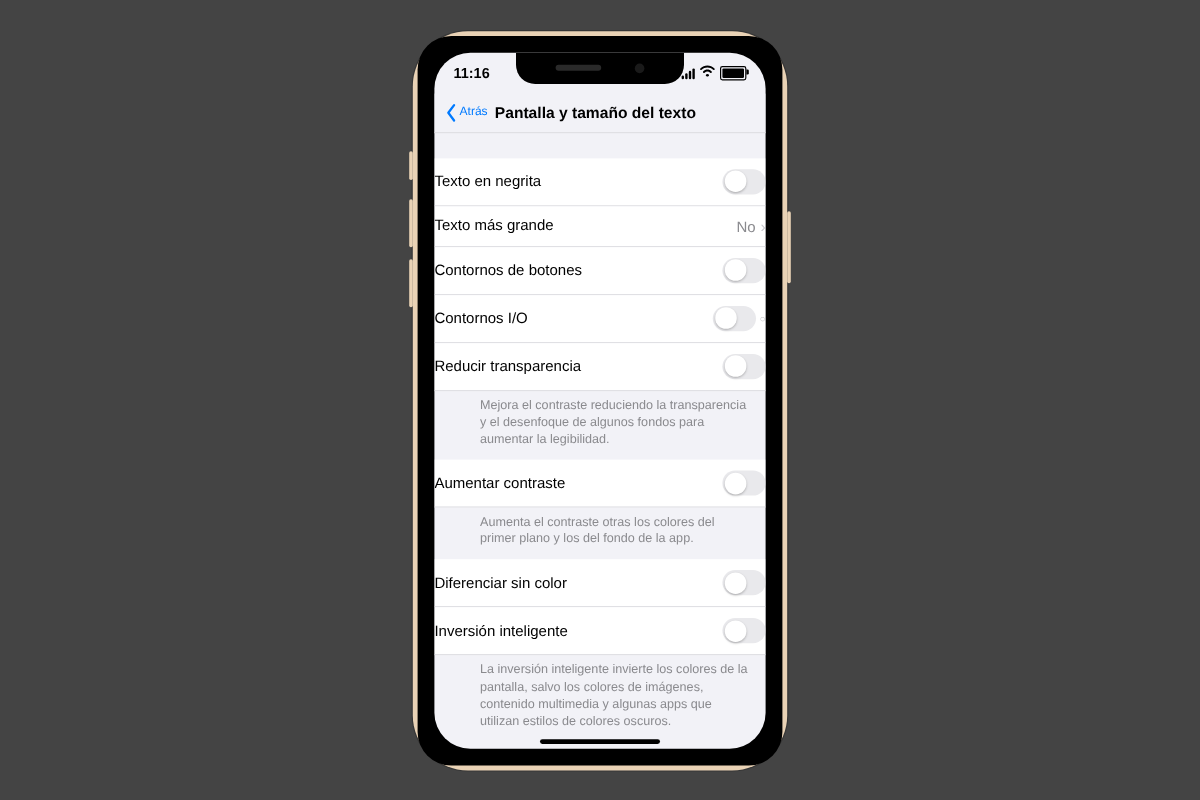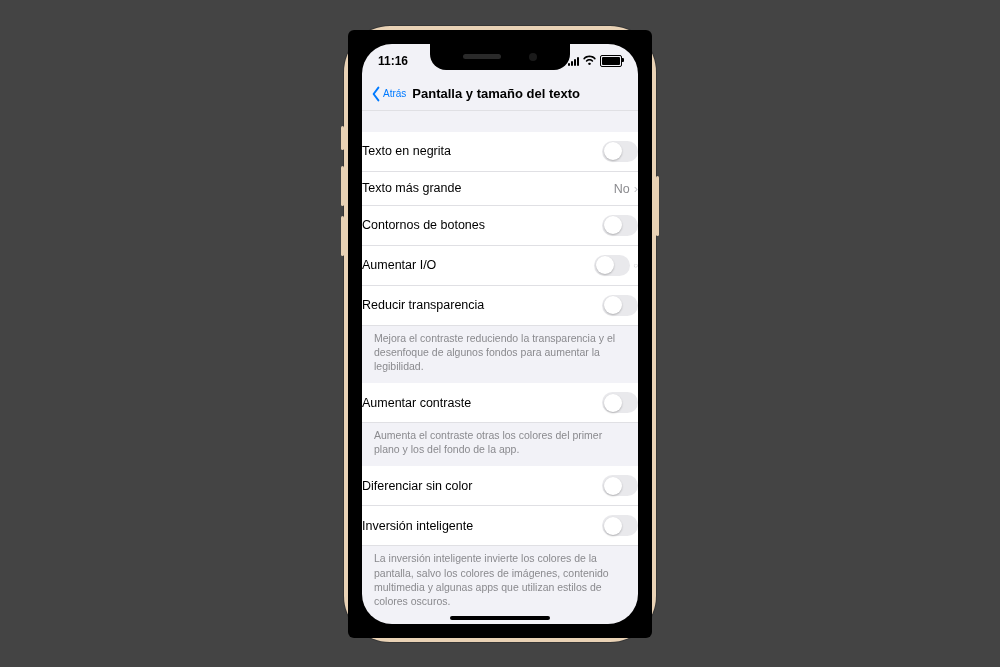--- a/index.html
+++ b/index.html
@@ -21,21 +21,21 @@
   .phone{
     width:312px;height:616px;
     background:var(--phone-band);
     border-radius:46px;
     position:relative;
     box-shadow:0 0 0 1px rgba(0,0,0,.2);
   }
   .phone-inner{
     position:absolute;inset:4px;
     background:var(--phone-frame);
-    border-radius:6px;
+    border-radius:28px;
   }
   .screen{
     position:absolute;inset:14px;
     background:var(--screen-bg);
     border-radius:30px;
     overflow:hidden;
   }
   
   .side-btn{position:absolute;background:var(--phone-band);border-radius:2px;}
   .sb-left1{left:-3px;top:100px;width:3px;height:24px;}
@@ -73,21 +73,21 @@
   .content::-webkit-scrollbar{width:0;}
   .group-spacer{height:22px;}
   .row{
     background:var(--row-bg);display:flex;align-items:center;justify-content:space-between;
     padding:9px 0;border-bottom:.5px solid var(--separator);min-height:14px;
   }
   .row:last-of-type{border-bottom:.5px solid var(--separator);}
   .row .label{color:var(--text);}
   .row .value{color:var(--secondary);display:flex;align-items:flex-end;gap:4px;}
   .chevron{color:#c7c7cc;font-size:13px;}
-  .footer-note{padding:5px 12px 10px;color:var(--secondary);font-size:10.5px;line-height:1.35;}
+  .footer-note{padding:5px 12px 10px;color:var(--secondary);font-size:10.5px;line-height:1.35;margin-left:26px;}
   
   .toggle{width:36px;height:21px;border-radius:11px;background:var(--toggle-track);position:relative;flex-shrink:0;}
   .toggle .knob{position:absolute;top:1.5px;left:1.5px;width:18px;height:18px;border-radius:50%;background:var(--toggle-knob);box-shadow:0 1px 2px rgba(0,0,0,.25);}
   .io-wrap{display:flex;align-items:center;gap:3px;}
   
   .home-ind{position:absolute;bottom:4px;left:50%;transform:translateX(-50%);width:100px;height:4px;background:#000;border-radius:3px;}
 </style>
 </head>
 <body>
 
@@ -150,21 +150,21 @@
               <span class="chevron">›</span>
             </span>
           </div>
           <div class="row">
             <span class="label">Contornos de botones</span>
             <div class="toggle">
                 <div class="knob"></div>
               </div>
           </div>
           <div class="row">
-            <span class="label">Aumentar I/O</span>
+            <span class="label">Contornos I/O</span>
             <span class="io-wrap">
               <div class="toggle io">
                   <div class="knob"></div>
                 </div>
               <span style="font-size:8px;color:#c0c0c4;">○</span>
             </span>
           </div>
           <div class="row">
             <span class="label">Reducir transparencia</span>
             <div class="toggle">

